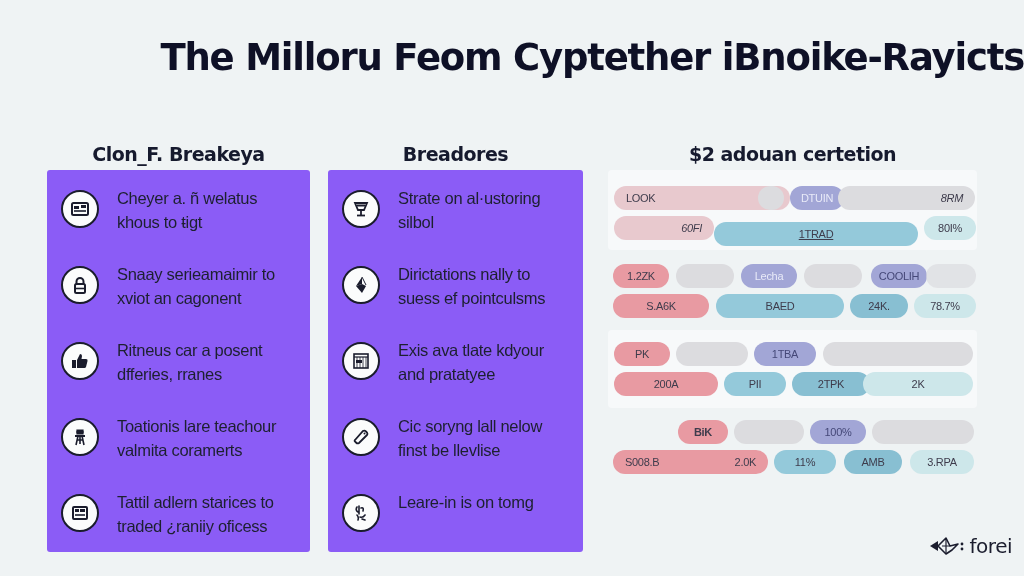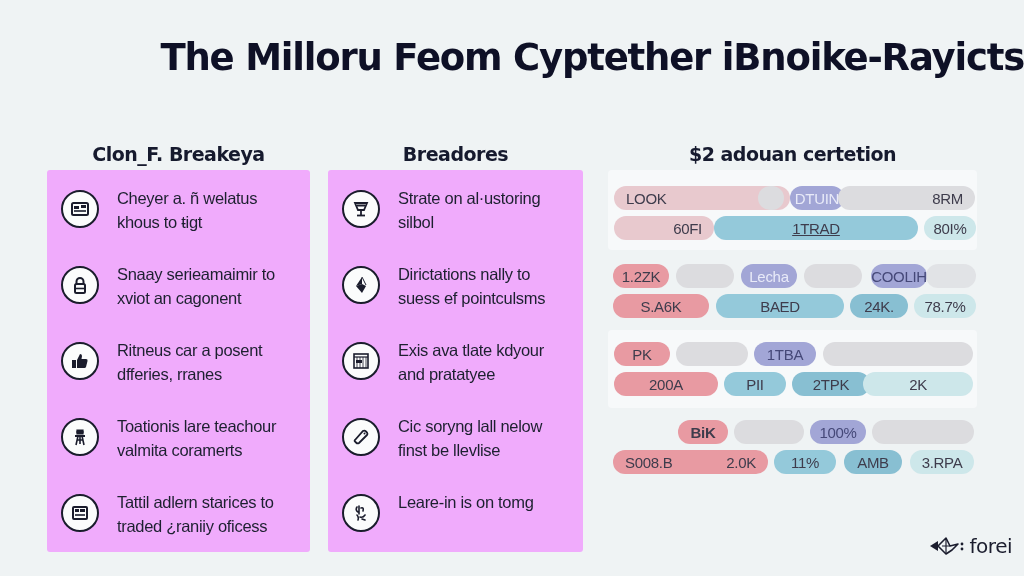--- a/index.html
+++ b/index.html
@@ -23,21 +23,21 @@
     position: absolute; top: 143px;
     font-family: "DejaVu Sans", sans-serif;
     font-weight: bold;
     font-size: 19px;
     letter-spacing: -0.5px;
     color: #161a2e;
     text-align: center;
   }
   .card {
     position: absolute; top: 170px; height: 382px;
-    background: #f0abfc;
+    background: #8b5cf6;
     border-radius: 3px;
   }
   .card-item {
     position: absolute; left: 14px; right: 8px; height: 60px;
     display: flex; align-items: flex-start;
   }
   .icon-circle {
     width: 38px; height: 38px; border-radius: 50%;
     border: 2px solid #1a1c2c;
     display: flex; align-items: center; justify-content: center;
@@ -54,27 +54,27 @@
   }
   .item-text span { display: block; white-space: nowrap; }
 
   .pill-panel {
     position: absolute; left: 608px; width: 369px;
     background: #f7f9fa; border-radius: 4px;
   }
   .pill {
     position: absolute; height: 24px; border-radius: 12px;
     font-family: "Liberation Sans Narrow", "Liberation Sans", sans-serif;
-    font-size: 15px; letter-spacing: -0.3px;
+    font-size: 11px; letter-spacing: -0.3px;
     color: #3e3c4c;
     display: flex; align-items: center; padding: 0 12px;
     white-space: nowrap;
   }
   .pill.c { justify-content: center; padding: 0; }
-  .pill.r { justify-content: flex-end; }
+  .pill.r { justify-content: flex-end; font-style: italic; }
   .pink  { background: #e89aa2; }
   .pink-l { background: #e8c9ce; }
   .gray  { background: #dcdcdf; }
   .lav   { background: #a2a6d6; color: #e8eaf8; }
   .lav.dk { color: #454878; }
   .blue  { background: #94c9da; }
   .blue-d { background: #88bfd2; }
   .cyan-l { background: #cde7ea; }
 
   .logo {
@@ -233,21 +233,21 @@
   </div>
 </div>
 
 <div class="pill-panel" style="top:170px;height:80px;">
   <div class="pill pink-l" style="left:6px;top:16px;width:176px;">LOOK</div>
   <div class="pill gray" style="left:146px;top:16px;width:36px;opacity:0;"></div>
   <div class="pill gray" style="left:150px;top:16px;width:26px;"></div>
   <div class="pill lav c" style="left:182px;top:16px;width:54px;">DTUIN</div>
   <div class="pill gray r" style="left:230px;top:16px;width:137px;">8RM</div>
   <div class="pill pink-l r" style="left:6px;top:46px;width:100px;">60FI</div>
-  <div class="pill blue c" style="left:106px;top:46px;width:204px;text-decoration:underline;">1TRAD</div>
+  <div class="pill blue c" style="left:106px;top:52px;width:204px;text-decoration:underline;">1TRAD</div>
   <div class="pill cyan-l c" style="left:316px;top:46px;width:52px;">80I%</div>
 </div>
 
 <div class="pill-panel" style="top:254px;height:70px;background:transparent;">
   <div class="pill pink c" style="left:5px;top:10px;width:56px;">1.2ZK</div>
   <div class="pill gray" style="left:68px;top:10px;width:58px;"></div>
   <div class="pill lav c" style="left:133px;top:10px;width:56px;">Lecha</div>
   <div class="pill gray" style="left:196px;top:10px;width:58px;"></div>
   <div class="pill lav dk c" style="left:263px;top:10px;width:56px;">COOLIH</div>
   <div class="pill gray" style="left:318px;top:10px;width:50px;opacity:0.7;"></div>

